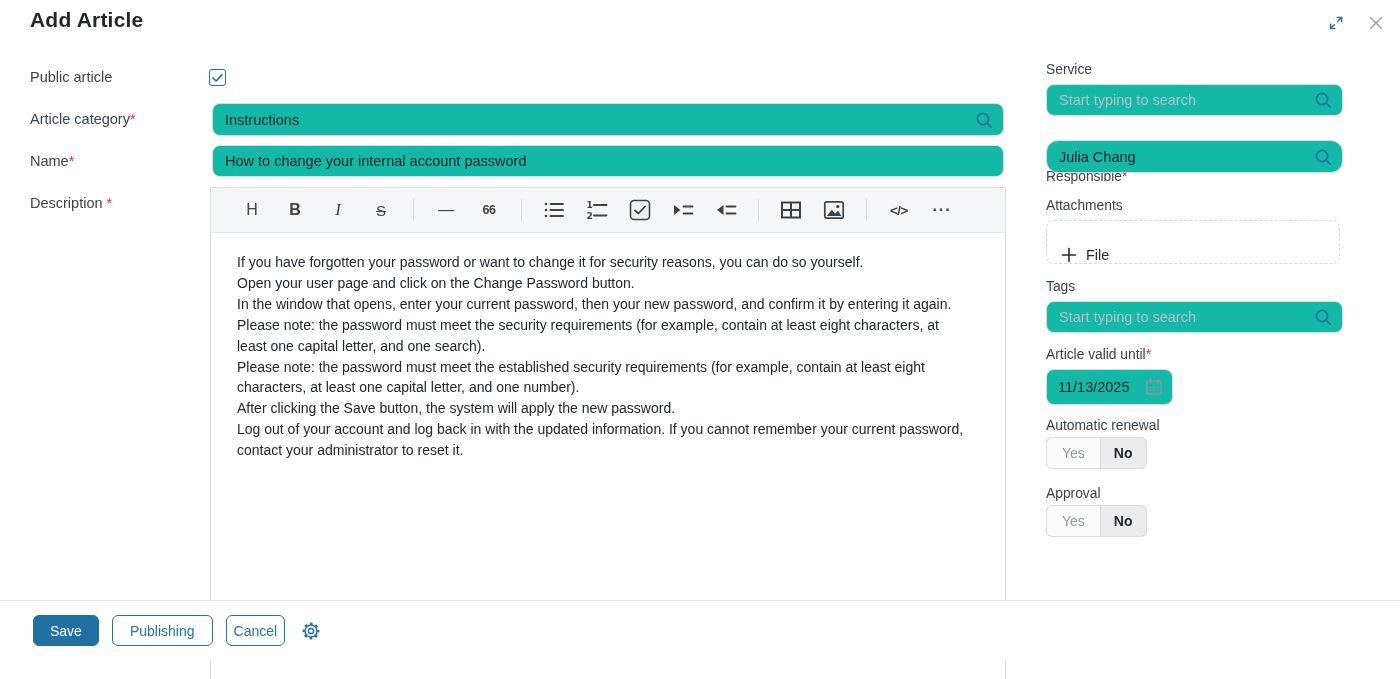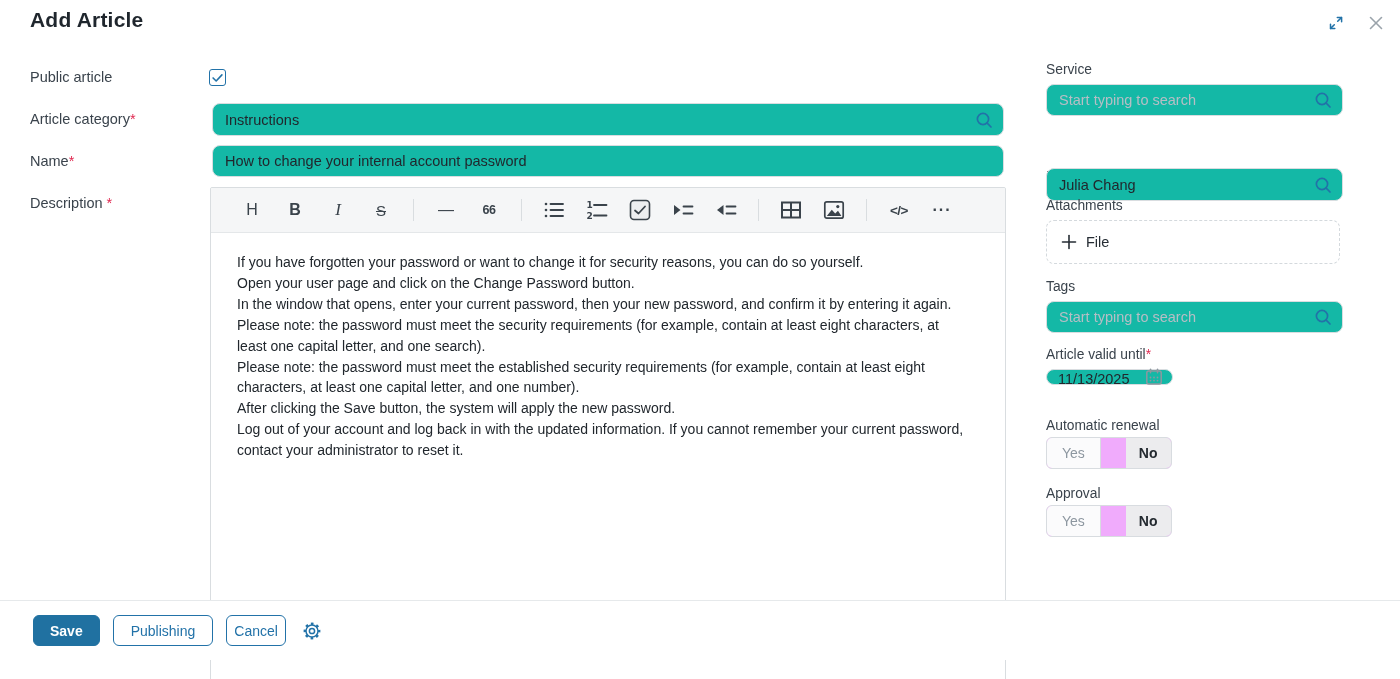--- a/index.html
+++ b/index.html
@@ -37,37 +37,37 @@
   .g-hr{font-size:16px;}
   .g-q{font-size:12.5px;font-weight:700;letter-spacing:-.5px;}
   .g-code{font-size:13.5px;font-weight:600;letter-spacing:-.5px;}
   .g-more{font-size:16px;font-weight:700;letter-spacing:1px;}
   .ed-content{padding:19px 36px 0 26px;font-size:14px;line-height:20.9px;color:#21272d;cursor:text;}
   .ed-content p{margin:0;}
 
   .sidebar-label{left:1046px;font-size:13.8px;color:#3a434c;}
   .sb-field{left:1046px;width:297px;height:32px;}
   .attach-box{left:1046px;top:220px;width:294px;height:44px;border:1.5px dashed #d4d9dd;border-radius:8px;
-              display:flex;align-items:center;padding-left:14px;gap:9px;cursor:pointer;background:#fff;
+              display:flex;align-items:flex-end;padding-left:14px;gap:9px;cursor:pointer;background:#fff;
               font-size:14.5px;color:#262d34;}
-  .date-field{left:1046px;top:369px;width:127px;height:16px;}
+  .date-field{left:1046px;top:369px;width:127px;height:36px;}
   .date-field input{padding:0 30px 0 11px;font-size:14.5px;}
   .cal-ic{position:absolute;right:8px;top:50%;transform:translateY(-50%);cursor:pointer;}
 
   .toggle{left:1046px;height:32px;display:inline-flex;border:1px solid #d8dce0;border-radius:6px;
           overflow:hidden;background:#f0abfc;}
   .toggle .opt{display:flex;align-items:center;padding:0 15px;font-size:14px;cursor:pointer;}
   .toggle .opt-yes{color:#8d97a0;border-right:1px solid #d8dce0;background:#fbfbfc;}
-  .toggle .opt-no{color:#23292f;font-weight:700;background:#ececee;padding:0 13px;margin-left:25px;}
+  .toggle .opt-no{color:#23292f;font-weight:700;background:#ececee;padding:0 13px;}
 
   .footer{left:0;top:600px;width:1400px;height:60px;background:#fff;border-top:1px solid #e6e9eb;
           display:flex;align-items:center;padding-left:33px;gap:13px;z-index:10;}
   .btn{height:31px;border-radius:6px;font-family:"Liberation Sans",sans-serif;font-size:14px;
        display:flex;align-items:center;cursor:pointer;}
-  .btn-primary{background:#2071a1;border:1px solid #2071a1;color:#fff;font-weight:700;padding:0 16px;}
+  .btn-primary{background:#2071a1;border:1px solid #2071a1;color:#fff;font-weight:400;padding:0 16px;}
   .btn-outline{background:#fff;border:1px solid #2272a8;color:#2272a8;padding:0 17px;}
   .icon-btn{background:none;border:none;padding:0;margin-left:2px;cursor:pointer;display:flex;align-items:center;}
 </style>
 </head>
 <body>
 
 <div class="app">
 
   <div class="abs page-title">Add Article</div>
 
@@ -217,21 +217,21 @@
     <input placeholder="Start typing to search" style="">
     <svg class="search-ic" width="20" height="20" viewBox="0 0 20 20">
       <circle cx="9" cy="9" r="5.6" fill="none" stroke="#2272a8" stroke-width="1.7"></circle>
       <line x1="13.2" y1="13.2" x2="17" y2="17" stroke="#2272a8" stroke-width="1.7" stroke-linecap="round"></line>
     </svg>
   </div>
 
   <div class="abs sidebar-label" style="top:130px;margin-top:39px;">
     <span>Responsible</span><span class="req">*</span>
   </div>
-  <div class="abs field sb-field" style="top:168px;height:33px;">
+  <div class="abs field sb-field" style="top:140px;height:33px;border-radius:12px;">
     <input value="Julia Chang" style="">
     <svg class="search-ic" width="20" height="20" viewBox="0 0 20 20">
       <circle cx="9" cy="9" r="5.6" fill="none" stroke="#2272a8" stroke-width="1.7"></circle>
       <line x1="13.2" y1="13.2" x2="17" y2="17" stroke="#2272a8" stroke-width="1.7" stroke-linecap="round"></line>
     </svg>
   </div>
 
   <div class="abs sidebar-label" style="top:198px;">Attachments</div>
   <div class="abs attach-box">
     <svg width="16" height="16" viewBox="0 0 16 16">

